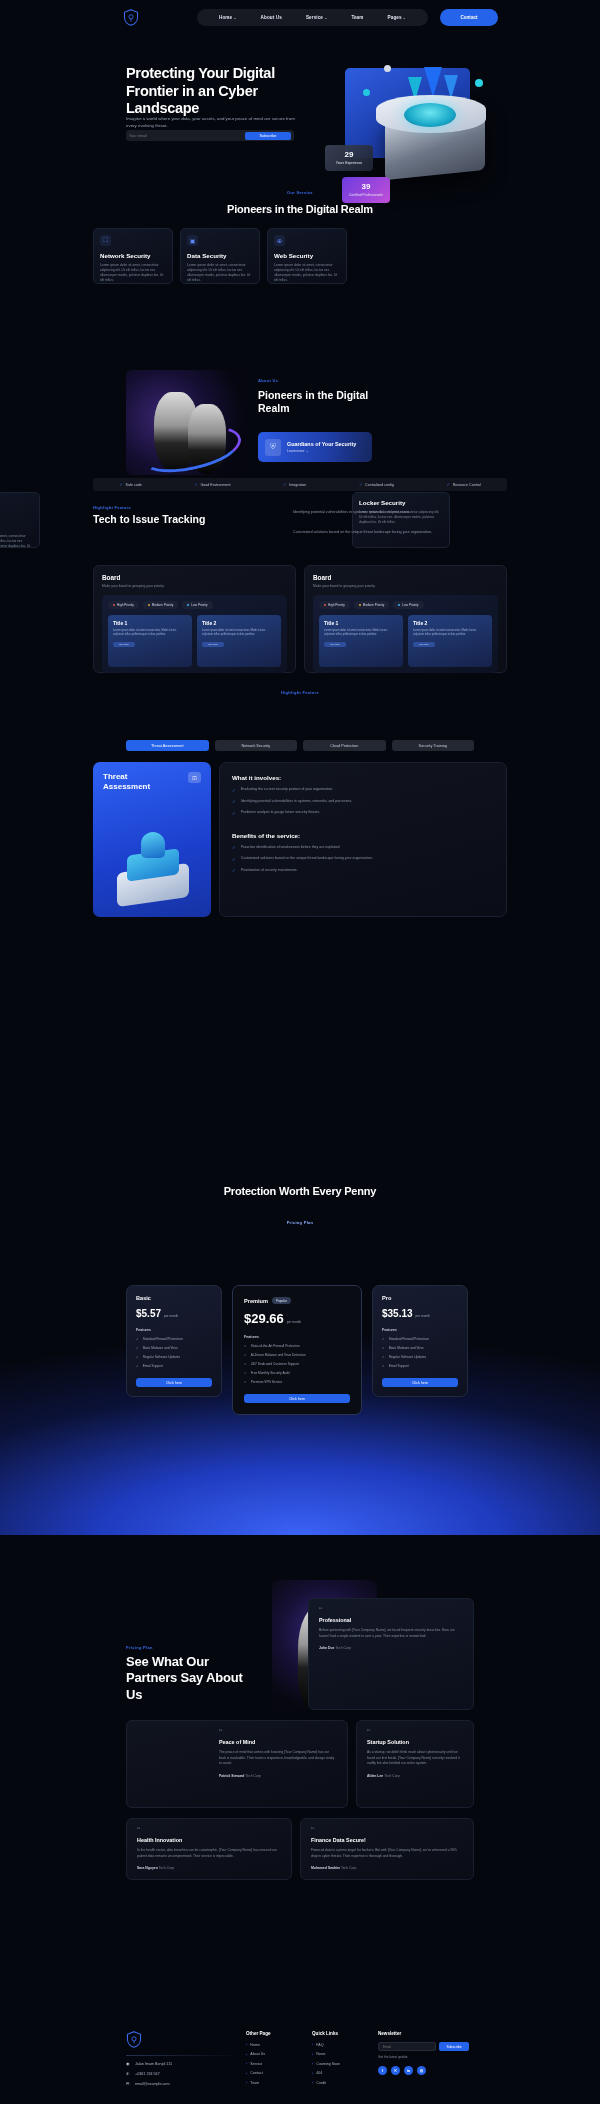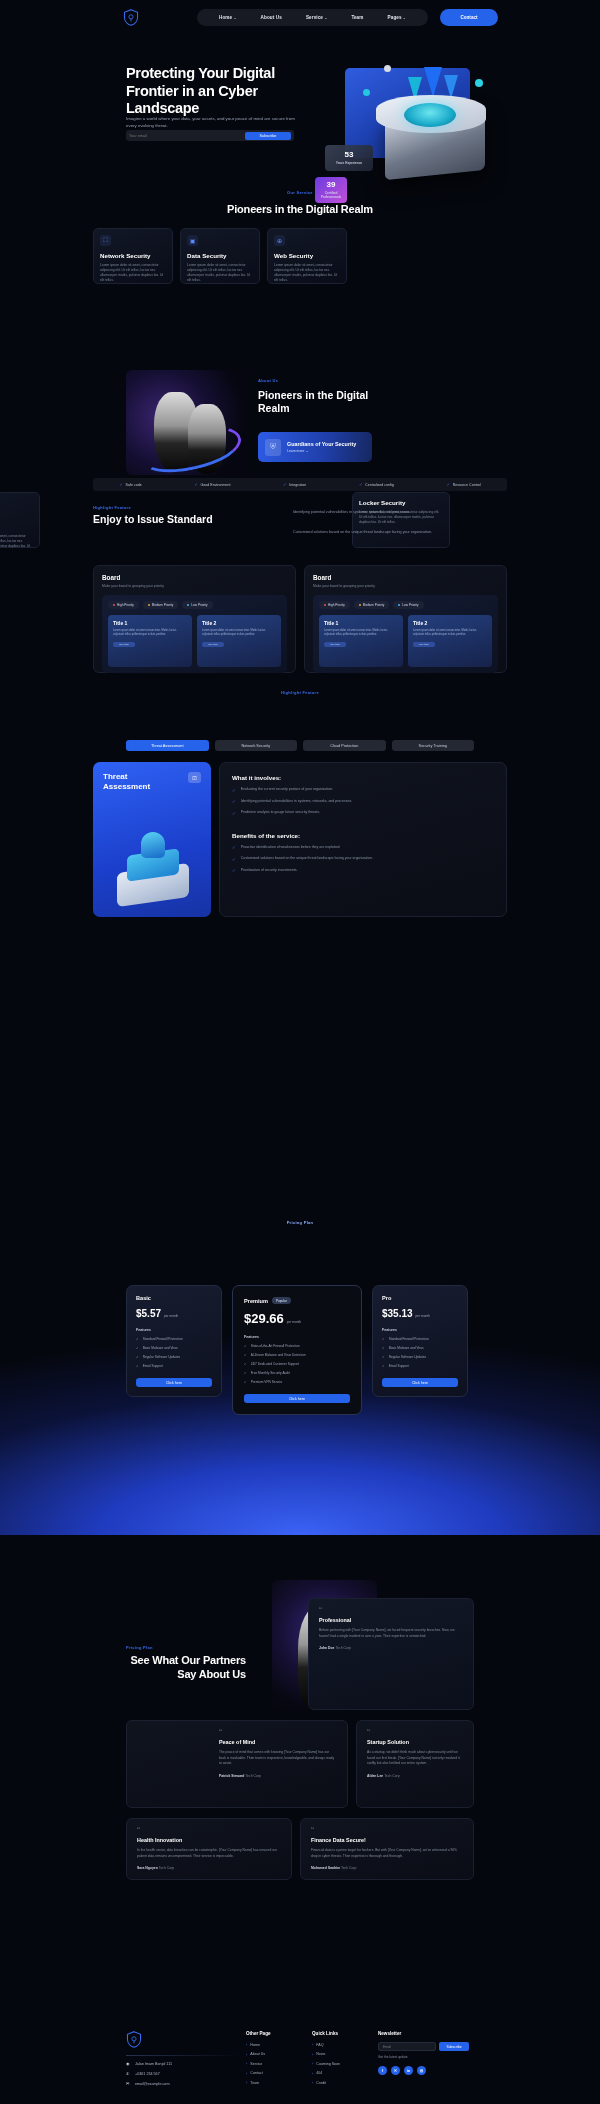--- a/index.html
+++ b/index.html
@@ -59,21 +59,21 @@
           border-top:24px solid #2a8af0; }
   .orb { position:absolute; border-radius:50%; }
   .o1 { left:54px; top:12px; width:7px;height:7px; background:#d7dce6; }
   .o2 { left:145px; top:26px; width:8px;height:8px; background:#2bd2e4; }
   .o3 { left:33px; top:36px; width:7px;height:7px; background:#23c7e0; }
 
   .statcard { position:absolute; border-radius:4px; color:#fff; text-align:center;
               display:flex; flex-direction:column; align-items:center; justify-content:center; }
   .stat1 { left:325px; top:95px; width:48px; height:26px;
            background:linear-gradient(135deg,rgba(58,66,86,.92),rgba(30,36,52,.92)); }
-  .stat2 { left:315px; top:127px; width:32px; height:26px;
+  .stat2 { left:342px; top:127px; width:48px; height:26px;
            background:linear-gradient(135deg,#6c3ce0,#c24fd8); }
   .statnum { font-size:8px; font-weight:bold; line-height:1; }
   .statlbl { font-size:3.4px; margin-top:2.5px; color:#dfe3ec; }
 
   
   .eyebrow { color:#3b6cf0; font-size:4px; font-weight:bold; text-align:center; letter-spacing:.3px; }
   .h2 { color:#fff; font-size:11px; font-weight:bold; text-align:center; letter-spacing:-.2px; }
 
   
   .services { position:absolute; top:190px; left:0; width:600px; }
@@ -206,22 +206,22 @@
   .price span { font-size:3.2px; color:#98a1b3; }
   .feath { font-size:3.6px; color:#c3cad8; margin-top:9px; font-weight:bold; }
   .fl { display:flex; gap:4px; align-items:center; margin-top:5px; }
   .fl span { font-size:3.2px; color:#98a1b3; }
   .planbtn { margin-top:10px; height:9px; border-radius:3px; background:#2563eb; color:#fff;
              font-size:3.6px; display:flex; align-items:center; justify-content:center; }
 
   
   .testi { position:absolute; top:1580px; left:0; width:600px; height:370px; }
   .testi .eyebrow { position:absolute; left:126px; top:65px; text-align:left; }
-  .testi h2 { position:absolute; left:126px; top:74px; width:120px; text-align:right;
-              font-size:11px; line-height:1.25; }
+  .testi h2 { position:absolute; left:126px; top:74px; width:120px; text-align:left;
+              font-size:13px; line-height:1.25; }
   .tportrait { position:absolute; left:272px; top:0px; width:105px; height:130px;
                border-radius:6px; overflow:hidden;
                background:radial-gradient(circle at 50% 40%,#34257a 0%,#161034 48%,#06070f 85%); }
   .tportrait .faceC { position:absolute; left:26px; top:24px; width:54px; height:106px;
        border-radius:42% 42% 30% 30%; filter:grayscale(1) contrast(1.1);
        background:linear-gradient(180deg,#d3d8e0 0%,#8f959f 38%,#23262e 60%,#0e1015 100%); }
 
   .tcard { position:absolute; border-radius:6px; padding:9px 10px;
            background:linear-gradient(165deg,#10141f,#0a0d16); border:.5px solid #1a2030; }
   .quote { font-size:9px; color:#51607f; line-height:.6; }
@@ -321,21 +321,21 @@
       <div class="arrow arr3"></div>
       <div class="orb o1"></div>
       <div class="orb o2"></div>
       <div class="orb o3"></div>
       <div class="safebody"></div>
       <div class="safetop"></div>
       <div class="safedisc"></div>
     </div>
 
     <div class="statcard stat1">
-      <div class="statnum">53</div>
+      <div class="statnum">29</div>
       <div class="statlbl">Years Experience</div>
     </div>
     <div class="statcard stat2">
       <div class="statnum">39</div>
       <div class="statlbl">Certified Professionals</div>
     </div>
   </div>
 
   <div class="services">
     <div class="eyebrow svc-eyebrow">Our Service</div>
@@ -406,21 +406,21 @@
       <span>Centralized config</span>
     </div>
     <div class="feat">
       <span class="chk">✓</span>
       <span>Resource Control</span>
     </div>
   </div>
 
   <div class="issue">
     <div class="eyebrow">Highlight Feature</div>
-    <h2>Enjoy to Issue Standard</h2>
+    <h2>Tech to Issue Tracking</h2>
     <div class="issuep p1">Identifying potential vulnerabilities in systems, networks, and processes.</div>
     <div class="issuep p2">Customized solutions based on the unique threat landscape facing your organization.</div>
 
     <div class="boards">
       <div class="board">
         <h3>Board</h3>
         <div class="sub">Make your board to grouping your priority</div>
         <div class="boardinner">
           <div class="chips">
             <div class="chip">
@@ -532,20 +532,21 @@
         <div class="bl">
           <span class="chk">✓</span>
           <span class="t">Prioritization of security investments.</span>
         </div>
       </div>
     </div>
   </div>
 
   <div class="pricing">
     <div class="eyebrow">Pricing Plan</div>
+    <div class="h2">Protection Worth Every Penny</div>
 
     <div class="plans">
       <div class="plan">
         <div class="planhdr">
           <h3>Basic</h3>
         </div>
         <div class="price">
           <b>$5.57</b>
           <span>per month</span>
         </div>

